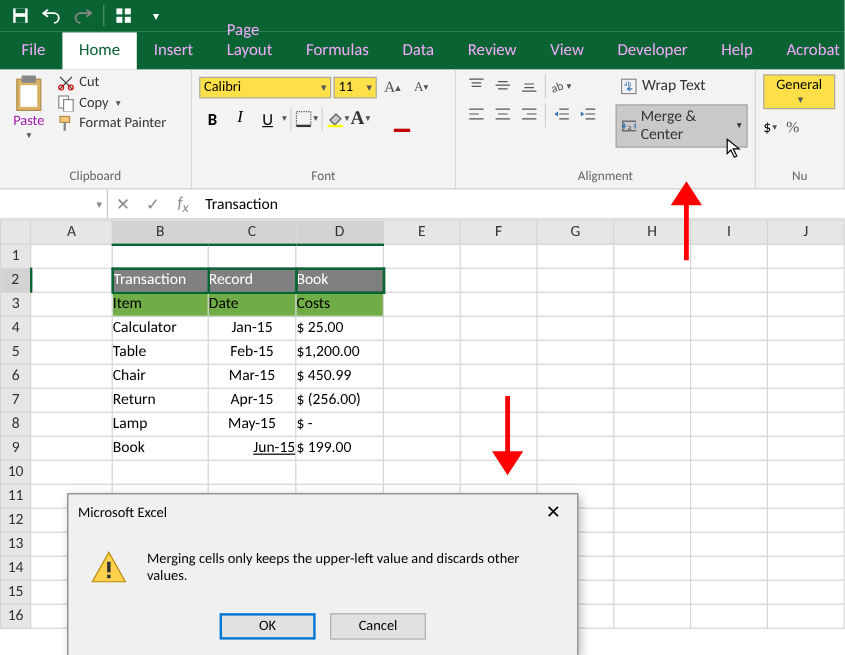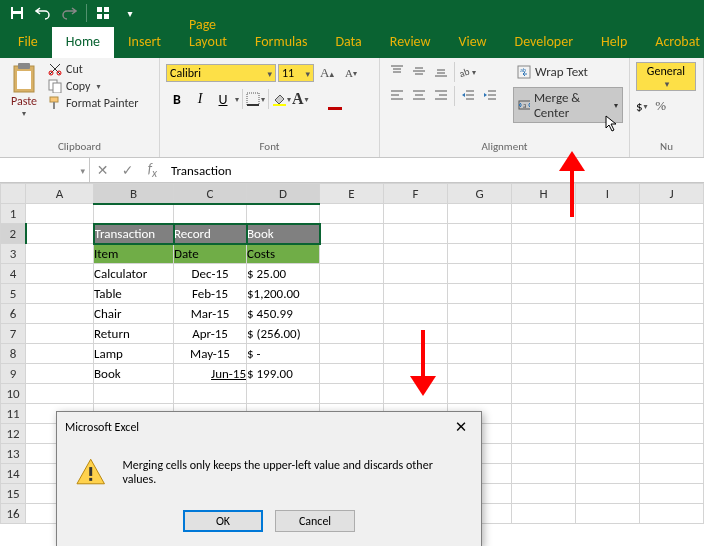--- a/index.html
+++ b/index.html
@@ -2,29 +2,29 @@
 <html><head>
 <meta charset="utf-8">
 <style>
   * { box-sizing: border-box; margin: 0; padding: 0; font-family: "Segoe UI", Calibri, Arial, sans-serif; }
   body { background: #fff; width: 704px; height: 546px; overflow: hidden; position: relative; }
   .titlebar { background: #0a6332; height: 26px; display: flex; align-items: center; padding: 0 6px; gap: 4px; }
   .qat-btn { width: 22px; height: 22px; display: flex; align-items: center; justify-content: center; color: #fff; }
   .qat-btn svg { display: block; }
   .qat-sep { width: 1px; height: 18px; background: rgba(255,255,255,0.3); margin: 0 2px; }
   .tabs { background: #0a6332; display: flex; height: 32px; align-items: flex-end; padding-left: 4px; gap: 0; }
-  .tab { color: #eab308; padding: 6px 14px 8px; font-size: 14px; cursor: pointer; }
+  .tab { color: #f0abfc; padding: 6px 14px 8px; font-size: 14px; cursor: pointer; }
   .tab.active { background: #fff; color: #0a6332; }
   .ribbon { background: #f3f3f3; border-bottom: 1px solid #c6c6c6; height: 100px; display: flex; }
   .group { border-right: 1px solid #d6d6d6; padding: 4px 6px 2px; display: flex; flex-direction: column; justify-content: space-between; position: relative; }
   .group-label { text-align: center; font-size: 11px; color: #666; padding: 2px 0; }
   .group-content { display: flex; gap: 6px; flex: 1; }
   .paste-big { display: flex; flex-direction: column; align-items: center; width: 36px; cursor: pointer; }
   .paste-icon { width: 28px; height: 32px; }
-  .paste-label { font-size: 12px; color: #7f1d1d; }
+  .paste-label { font-size: 12px; color: #a21caf; }
   .clip-right { display: flex; flex-direction: column; gap: 3px; font-size: 12px; color: #333; }
   .clip-right .row { display: flex; align-items: center; gap: 4px; cursor: pointer; }
   .clip-right svg { flex-shrink: 0; }
   .font-combos { display: flex; gap: 2px; align-items: center; }
   .combo { background: #fde047; border: 1px solid #ababab; font-size: 12px; padding: 1px 3px; display: flex; align-items: center; justify-content: space-between; }
   .combo .caret { font-size: 9px; color: #555; margin-left: 2px; }
   .fname { width: 110px; }
   .fsize { width: 36px; }
   .small-btn { width: 22px; height: 22px; display: flex; align-items: center; justify-content: center; font-size: 13px; font-family: "Times New Roman", serif; cursor: pointer; color: #555;}
   .row2 { display: flex; gap: 1px; margin-top: 4px; align-items: center;}
@@ -404,21 +404,21 @@
           <td class="cell"></td>
           <td class="cell"></td>
           <td class="cell"></td>
           <td class="cell"></td>
           <td class="cell"></td>
         </tr>
 <tr>
           <th class="rowhdr">4</th>
           <td class="cell"></td>
   <td class="cell">Calculator</td>
-  <td class="cell" style="text-align:center;">Dec-15</td>
+  <td class="cell" style="text-align:center;">Jan-15</td>
   <td class="cell amt-r">$    25.00</td>
   <td class="cell"></td>
           <td class="cell"></td>
           <td class="cell"></td>
           <td class="cell"></td>
           <td class="cell"></td>
           <td class="cell"></td>
         </tr>
 <tr>
           <th class="rowhdr">5</th>

